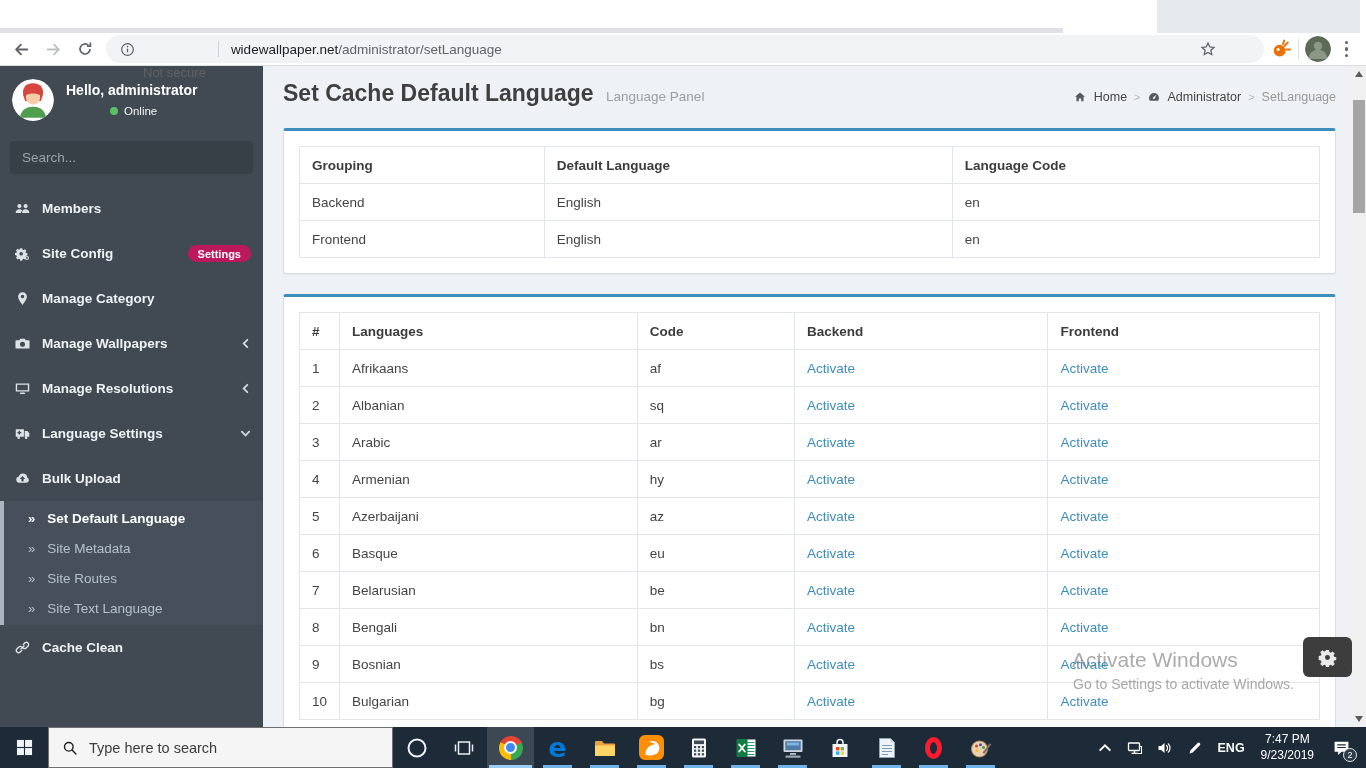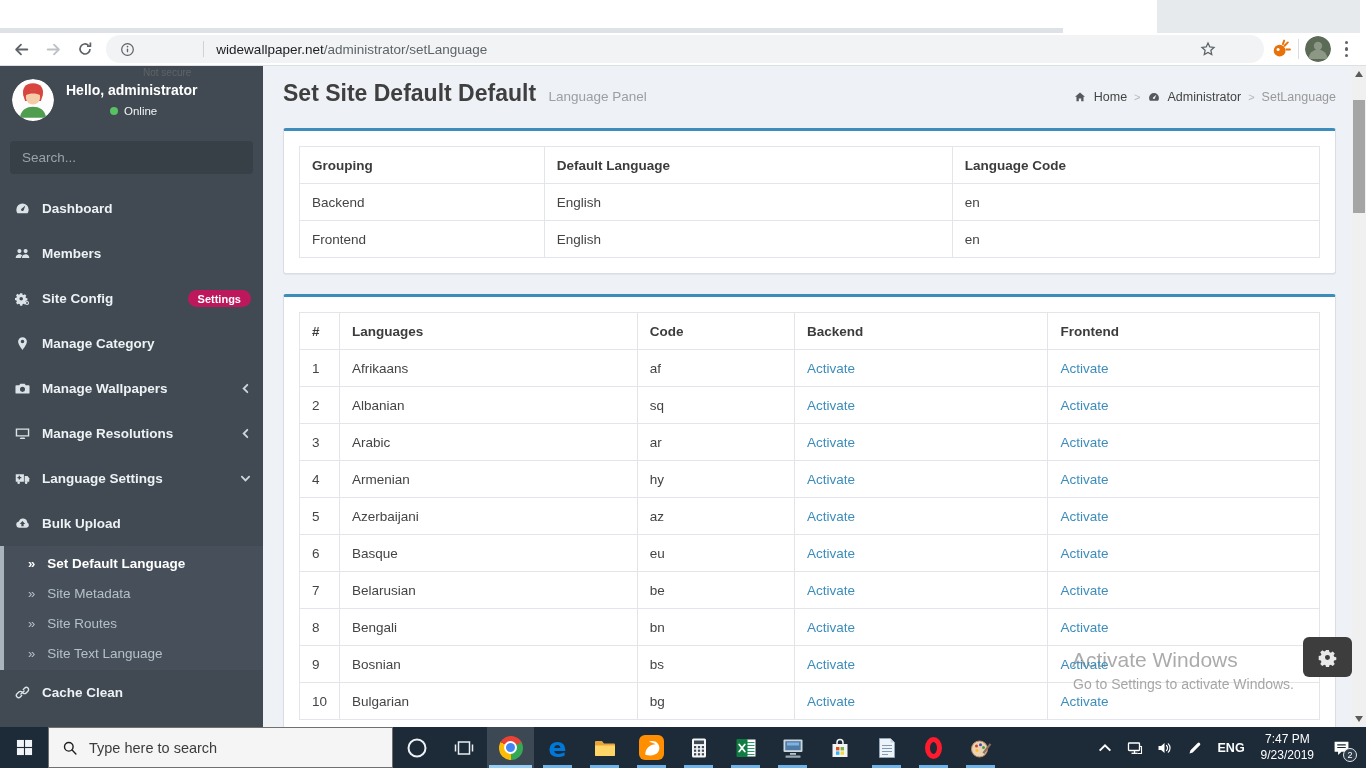--- a/index.html
+++ b/index.html
@@ -12,21 +12,21 @@
   .tabs{position:absolute;top:0;left:0;right:0;height:33px;background:#fff;z-index:2;}
   .tabs .band{position:absolute;bottom:0;left:0;width:1063px;height:5px;background:#dee1e6;}
   .tabs .right-block{position:absolute;top:0;bottom:0;left:1157px;right:6px;background:#e7eaed;}
   .tabs .tab{position:absolute;left:1063px;bottom:0;width:94px;height:30px;background:#fff;border-radius:9px 9px 0 0;}
   .toolbar{position:absolute;top:33px;left:0;right:0;height:33px;background:#fff;border-bottom:1px solid #dcdfe3;
            display:flex;align-items:center;padding:0 6px;gap:2px;z-index:2;}
   .tbtn{width:30px;height:28px;display:grid;place-items:center;color:#5f6368;border-radius:50%;}
   .tbtn.disabled{color:#bdc1c6;}
   .omnibox{flex:1;height:28px;background:#f1f3f4;border-radius:14px;display:flex;align-items:center;
            padding:0 14px;gap:8px;min-width:0;margin:0 4px;color:#5f6368;}
-  .omnibox .sec{font-size:10px;color:#5f6368;white-space:nowrap;margin-top:46px;}
+  .omnibox .sec{font-size:13px;color:#5f6368;white-space:nowrap;margin-top:46px;}
   .omni-div{width:1px;height:16px;background:#d0d3d6;margin:0 4px;}
   .url{font-size:13.5px;white-space:nowrap;overflow:hidden;}
   .url .dom{color:#202124;}
   .url .path{color:#5f6368;}
   .omni-star{margin-left:auto;margin-right:34px;color:#5f6368;}
   .tb-right{display:flex;align-items:center;gap:6px;padding-right:4px;}
   .tb-sep{width:1px;height:20px;background:#dadce0;}
   .avatar-sm{width:26px;height:26px;border-radius:50%;overflow:hidden;}
   .kebab{display:flex;flex-direction:column;gap:3px;padding:4px 8px;}
   .kebab i{width:3.5px;height:3.5px;border-radius:50%;background:#5f6368;}
@@ -210,28 +210,20 @@
         </div>
       </div>
       <div class="side-search">
         <input placeholder="Search..." style="">
 
       </div>
       <nav class="menu">
           <div class="mi">
             <span class="mic">
               <svg viewBox="0 0 16 16" fill="currentColor">
-                <path fill-rule="evenodd" d="M8 2.6A6.6 6.6 0 0 0 1.4 9.2c0 1.4.45 2.7 1.2 3.8h10.8a6.55 6.55 0 0 0 1.2-3.8A6.6 6.6 0 0 0 8 2.6zm1 7.5a1.4 1.4 0 0 1-2.3-1.6l4.4-3.6-2 5.1z"></path>
-              </svg>
-            </span>
-            <span class="mlbl">Dashboard</span>
-          </div>
-          <div class="mi">
-            <span class="mic">
-              <svg viewBox="0 0 16 16" fill="currentColor">
                 <circle cx="4.7" cy="5.4" r="2.2"></circle>
                 <circle cx="11.3" cy="5.4" r="2.2"></circle>
                 <path d="M.7 12.8c0-2.3 1.8-4 4-4 1.2 0 2.3.5 3 1.4a4.8 4.8 0 0 0-1.5 2.6H.7zM7.4 12.8a4 4 0 0 1 3.9-4c2.2 0 4 1.7 4 4H7.4z"></path>
               </svg>
             </span>
             <span class="mlbl">Members</span>
           </div>
           <div class="mi">
             <span class="mic">
               <svg viewBox="0 0 16 16" fill="currentColor">
@@ -327,21 +319,21 @@
                 <path d="M8.9 4.7l1.5-1.5a2.4 2.4 0 0 1 3.4 3.4l-1.9 1.9a2.4 2.4 0 0 1-3.4 0"></path>
               </svg>
             </span>
             <span class="mlbl">Cache Clean</span>
           </div>
         </nav>
     </aside>
 
     <main class="content">
       <div class="content-header">
-        <h1 class="page-title">Set Site Default Default</h1>
+        <h1 class="page-title">Set Cache Default Language</h1>
         <span class="page-sub">Language Panel</span>
         <div class="breadcrumb">
             <span class="bc-item">
               <span>
                 <svg viewBox="0 0 16 16" fill="currentColor">
                   <path d="M8 2.1l6.6 5.5h-1.9v6H9.6V10H6.4v3.6H3.3v-6H1.4z"></path>
                 </svg>
               </span>
               <span>Home</span>
             </span>

